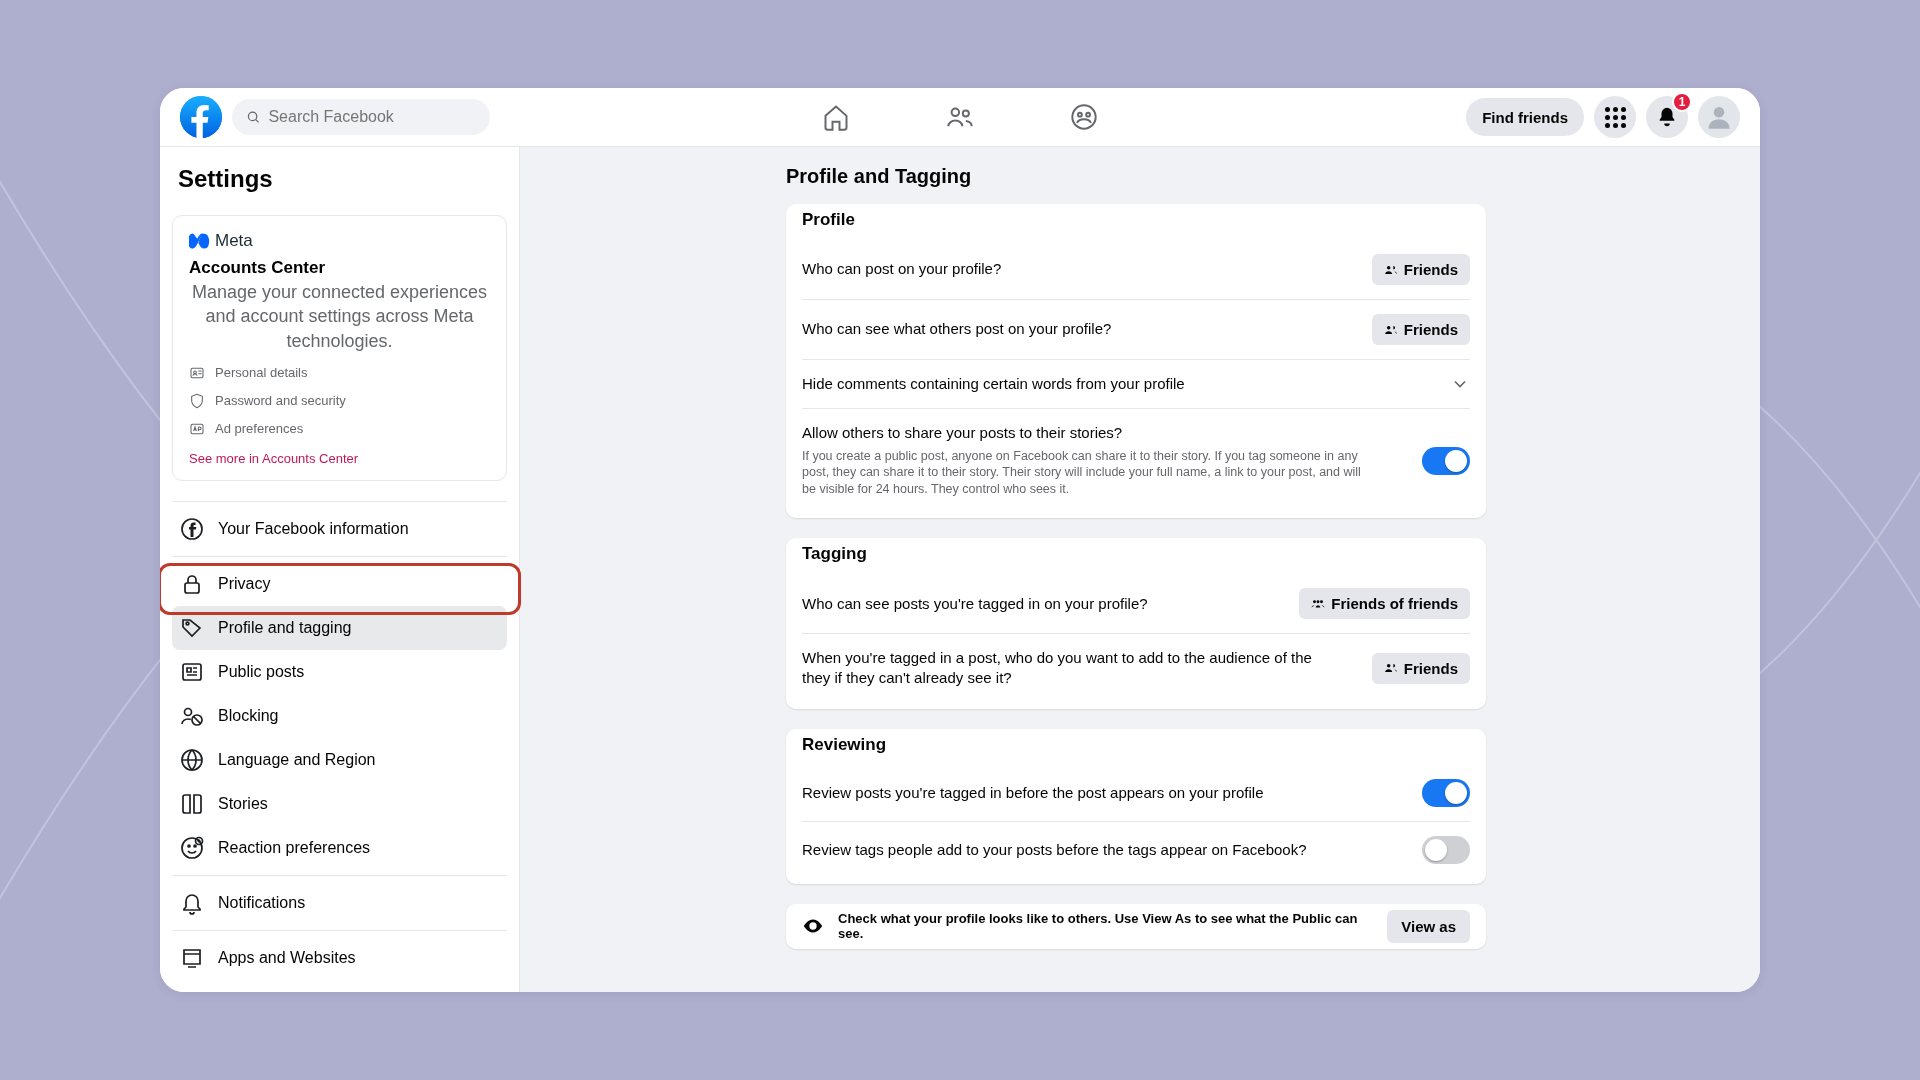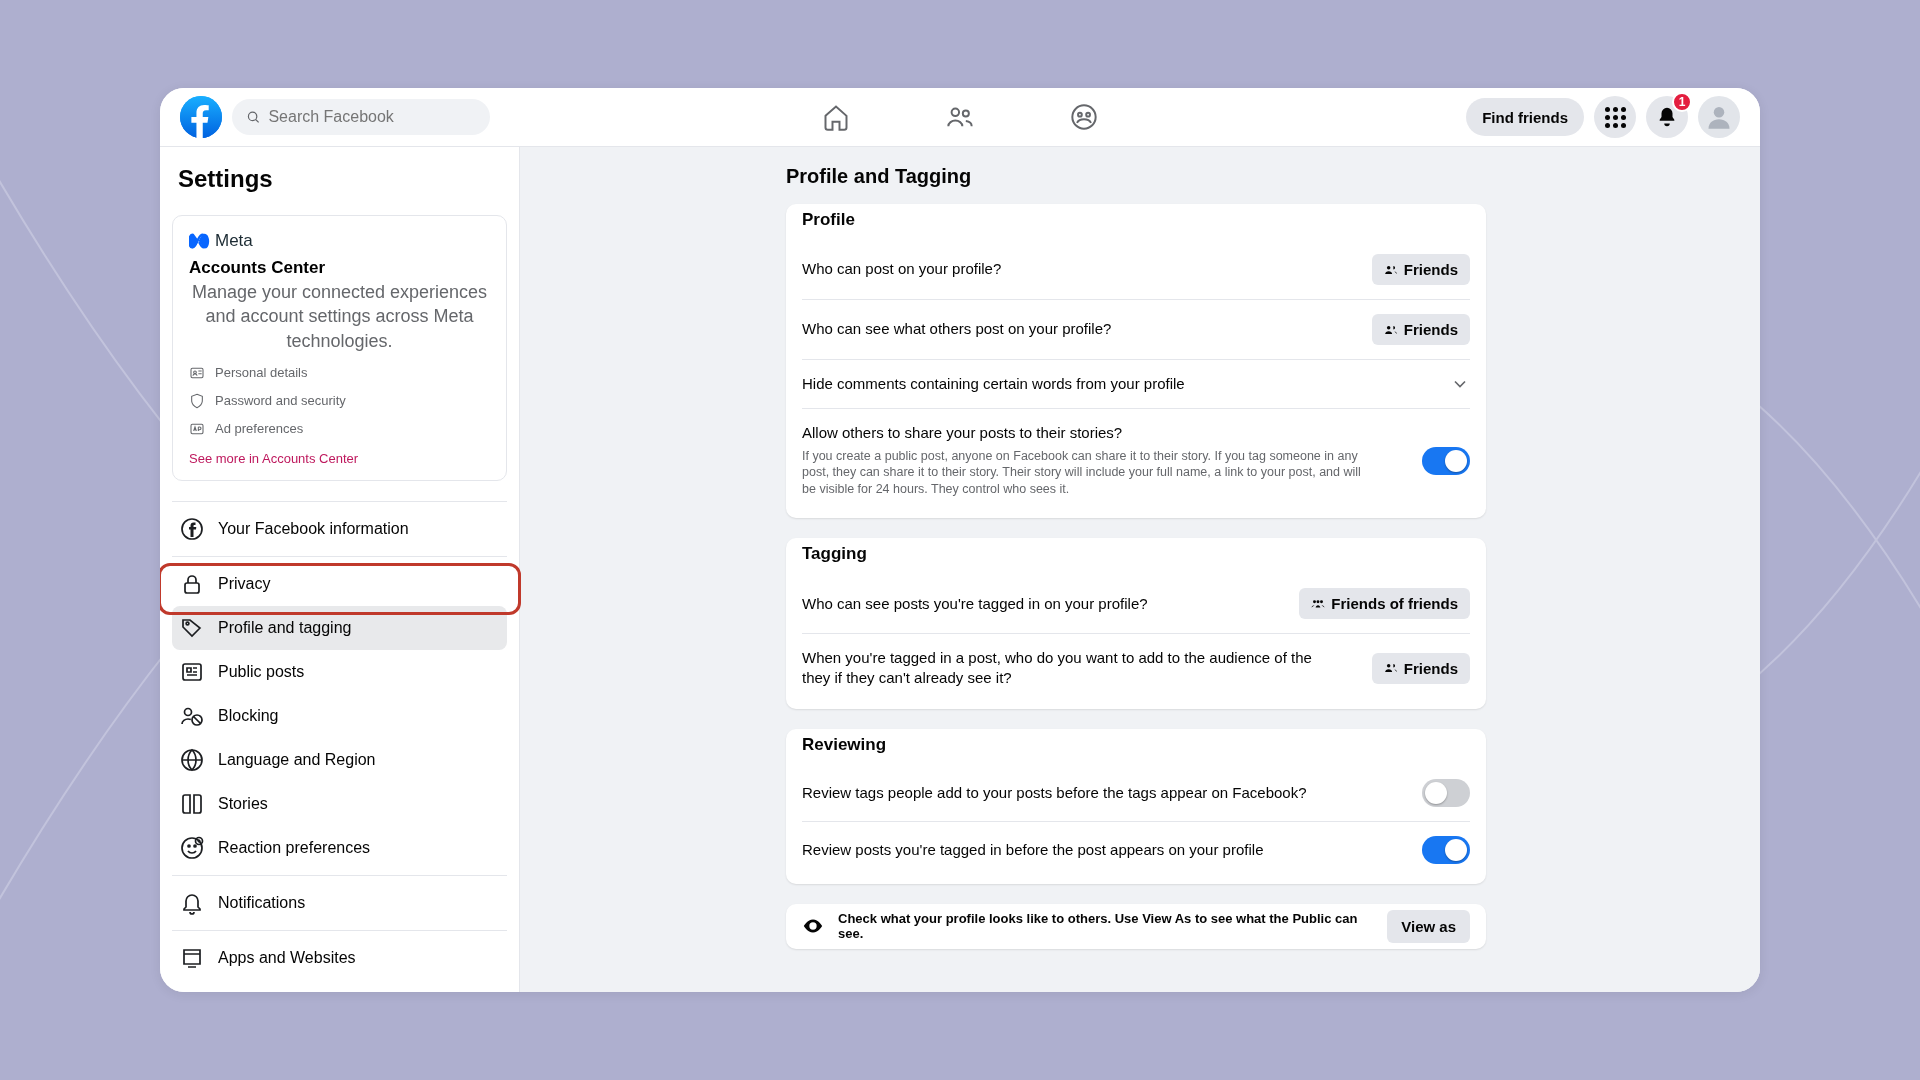--- a/index.html
+++ b/index.html
@@ -500,26 +500,26 @@
                   <path d="M2 19c0-2.8 2.7-5 6-5s6 2.2 6 5M16 5a3 3 0 010 6M22 19c0-2.3-1.8-4.2-4.3-4.8"></path>
                 </svg>
               <span>Friends</span>
             </div>
           </div>
         </div>
 
         <div class="card">
           <h3>Reviewing</h3>
           <div class="row">
+            <div class="row-label">Review posts you're tagged in before the post appears on your profile</div>
+            <div class="toggle on"></div>
+          </div>
+          <div class="row">
             <div class="row-label">Review tags people add to your posts before the tags appear on Facebook?</div>
             <div class="toggle"></div>
-          </div>
-          <div class="row">
-            <div class="row-label">Review posts you're tagged in before the post appears on your profile</div>
-            <div class="toggle on"></div>
           </div>
         </div>
 
         <div class="card">
           <div class="viewas-row">
             <svg class="eye-icon" viewBox="0 0 24 24" fill="currentColor">
                 <path d="M12 5C6 5 2 12 2 12s4 7 10 7 10-7 10-7-4-7-10-7zm0 11a4 4 0 110-8 4 4 0 010 8z"></path>
                 <circle cx="12" cy="12" r="2" fill="#fff"></circle>
               </svg>
             <div class="viewas-text">Check what your profile looks like to others. Use View As to see what the Public can see.</div>

